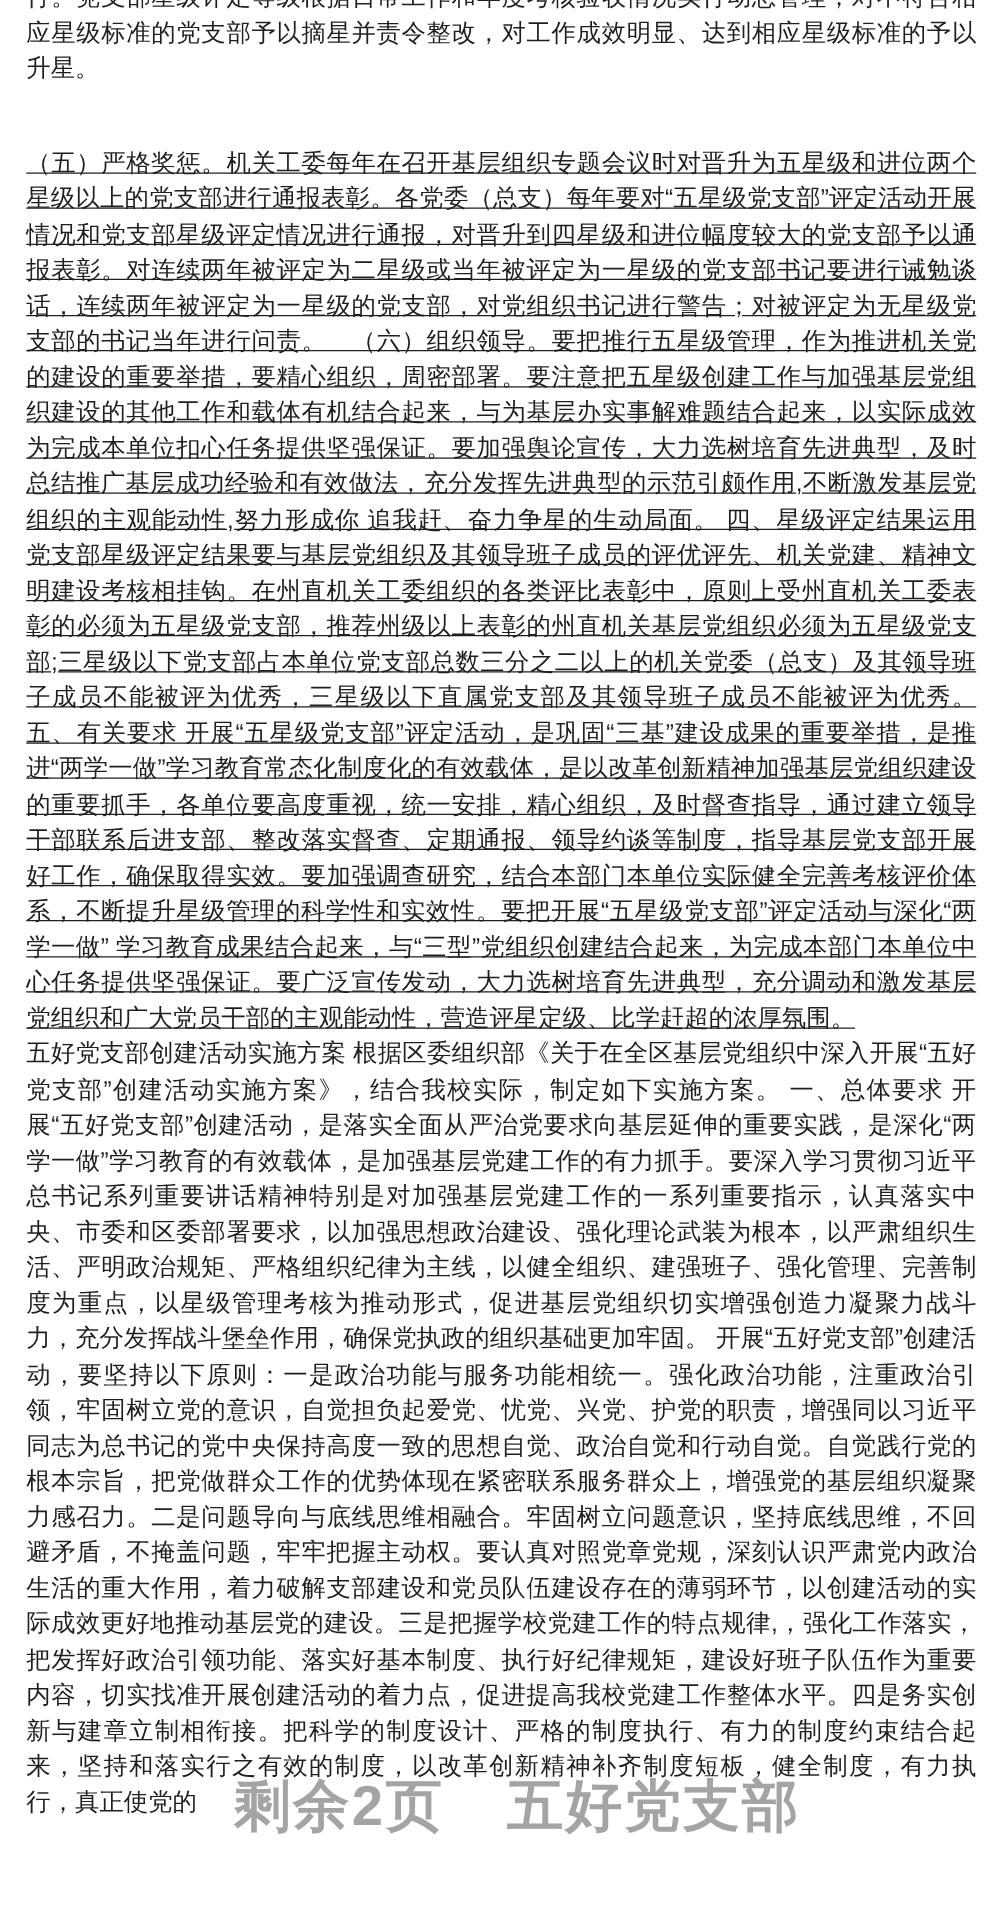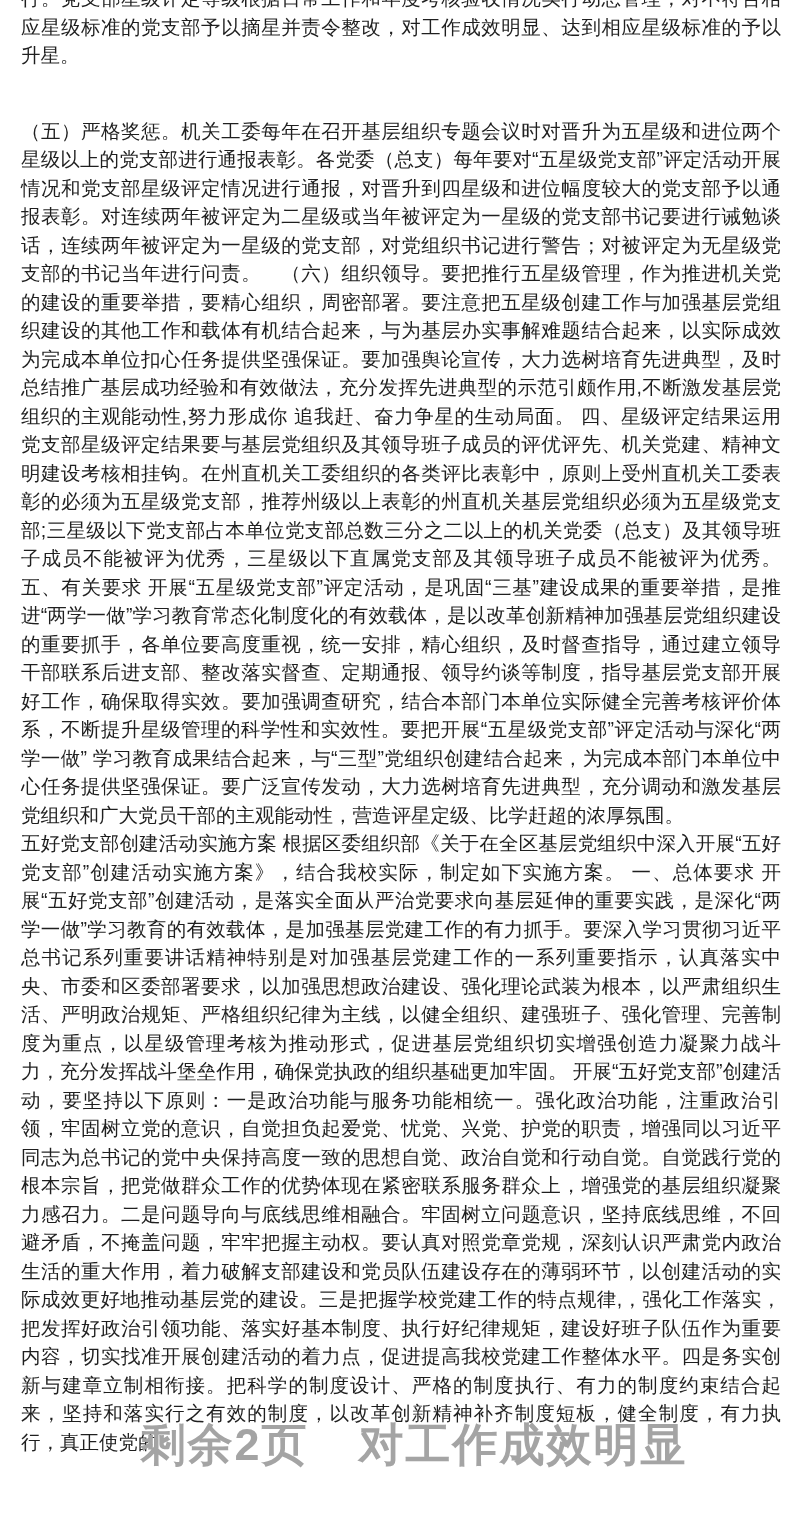--- a/index.html
+++ b/index.html
@@ -30,20 +30,21 @@
     word-break: break-all;
     overflow-wrap: anywhere;
   }
   
   .para.cut-top {
     margin-top: -16px;
   }
   
   .para.gap {
     margin-top: 47px;
+    text-decoration: underline;
   }
   .footer-banner {
     position: absolute;
     top: 1419px;
     left: 0;
     width: 100%;
     text-align: center;
     transform: translateX(14px);
     color: #a4a4a4;
     font-weight: 700;
@@ -59,14 +60,14 @@
 </head>
 <body>
 
 <div class="doc">
   <p class="para cut-top">行。党支部星级评定等级根据日常工作和年度考核验收情况实行动态管理，对不符合相应星级标准的党支部予以摘星并责令整改，对工作成效明显、达到相应星级标准的予以升星。</p>
   <p class="para gap">（五）严格奖惩。机关工委每年在召开基层组织专题会议时对晋升为五星级和进位两个星级以上的党支部进行通报表彰。各党委（总支）每年要对“五星级党支部”评定活动开展情况和党支部星级评定情况进行通报，对晋升到四星级和进位幅度较大的党支部予以通报表彰。对连续两年被评定为二星级或当年被评定为一星级的党支部书记要进行诫勉谈话，连续两年被评定为一星级的党支部，对党组织书记进行警告；对被评定为无星级党支部的书记当年进行问责。　（六）组织领导。要把推行五星级管理，作为推进机关党的建设的重要举措，要精心组织，周密部署。要注意把五星级创建工作与加强基层党组织建设的其他工作和载体有机结合起来，与为基层办实事解难题结合起来，以实际成效为完成本单位扣心任务提供坚强保证。要加强舆论宣传，大力选树培育先进典型，及时总结推广基层成功经验和有效做法，充分发挥先进典型的示范引颇作用,不断激发基层党组织的主观能动性,努力形成你 追我赶、奋力争星的生动局面。 四、星级评定结果运用 党支部星级评定结果要与基层党组织及其领导班子成员的评优评先、机关党建、精神文明建设考核相挂钩。在州直机关工委组织的各类评比表彰中，原则上受州直机关工委表彰的必须为五星级党支部，推荐州级以上表彰的州直机关基层党组织必须为五星级党支部;三星级以下党支部占本单位党支部总数三分之二以上的机关党委（总支）及其领导班子成员不能被评为优秀，三星级以下直属党支部及其领导班子成员不能被评为优秀。 五、有关要求 开展“五星级党支部”评定活动，是巩固“三基”建设成果的重要举措，是推进“两学一做”学习教育常态化制度化的有效载体，是以改革创新精神加强基层党组织建设的重要抓手，各单位要高度重视，统一安排，精心组织，及时督查指导，通过建立领导干部联系后进支部、整改落实督查、定期通报、领导约谈等制度，指导基层党支部开展好工作，确保取得实效。要加强调查研究，结合本部门本单位实际健全完善考核评价体系，不断提升星级管理的科学性和实效性。要把开展“五星级党支部”评定活动与深化“两学一做” 学习教育成果结合起来，与“三型”党组织创建结合起来，为完成本部门本单位中心任务提供坚强保证。要广泛宣传发动，大力选树培育先进典型，充分调动和激发基层党组织和广大党员干部的主观能动性，营造评星定级、比学赶超的浓厚氛围。</p>
   <p class="para">五好党支部创建活动实施方案 根据区委组织部《关于在全区基层党组织中深入开展“五好党支部”创建活动实施方案》，结合我校实际，制定如下实施方案。 一、总体要求 开展“五好党支部”创建活动，是落实全面从严治党要求向基层延伸的重要实践，是深化“两学一做”学习教育的有效载体，是加强基层党建工作的有力抓手。要深入学习贯彻习近平总书记系列重要讲话精神特别是对加强基层党建工作的一系列重要指示，认真落实中央、市委和区委部署要求，以加强思想政治建设、强化理论武装为根本，以严肃组织生活、严明政治规矩、严格组织纪律为主线，以健全组织、建强班子、强化管理、完善制度为重点，以星级管理考核为推动形式，促进基层党组织切实增强创造力凝聚力战斗力，充分发挥战斗堡垒作用，确保党执政的组织基础更加牢固。 开展“五好党支部”创建活动，要坚持以下原则：一是政治功能与服务功能相统一。强化政治功能，注重政治引领，牢固树立党的意识，自觉担负起爱党、忧党、兴党、护党的职责，增强同以习近平同志为总书记的党中央保持高度一致的思想自觉、政治自觉和行动自觉。自觉践行党的根本宗旨，把党做群众工作的优势体现在紧密联系服务群众上，增强党的基层组织凝聚力感召力。二是问题导向与底线思维相融合。牢固树立问题意识，坚持底线思维，不回避矛盾，不掩盖问题，牢牢把握主动权。要认真对照党章党规，深刻认识严肃党内政治生活的重大作用，着力破解支部建设和党员队伍建设存在的薄弱环节，以创建活动的实际成效更好地推动基层党的建设。三是把握学校党建工作的特点规律,，强化工作落实，把发挥好政治引领功能、落实好基本制度、执行好纪律规矩，建设好班子队伍作为重要内容，切实找准开展创建活动的着力点，促进提高我校党建工作整体水平。四是务实创新与建章立制相衔接。把科学的制度设计、严格的制度执行、有力的制度约束结合起来，坚持和落实行之有效的制度，以改革创新精神补齐制度短板，健全制度，有力执行，真正使党的</p>
 </div>
 
 <div class="footer-banner">
-  <span>剩余2页</span><span class="dl">对工作成效明显</span>
+  <span>剩余2页</span><span class="dl">五好党支部</span>
 </div>
 
 </body></html>

